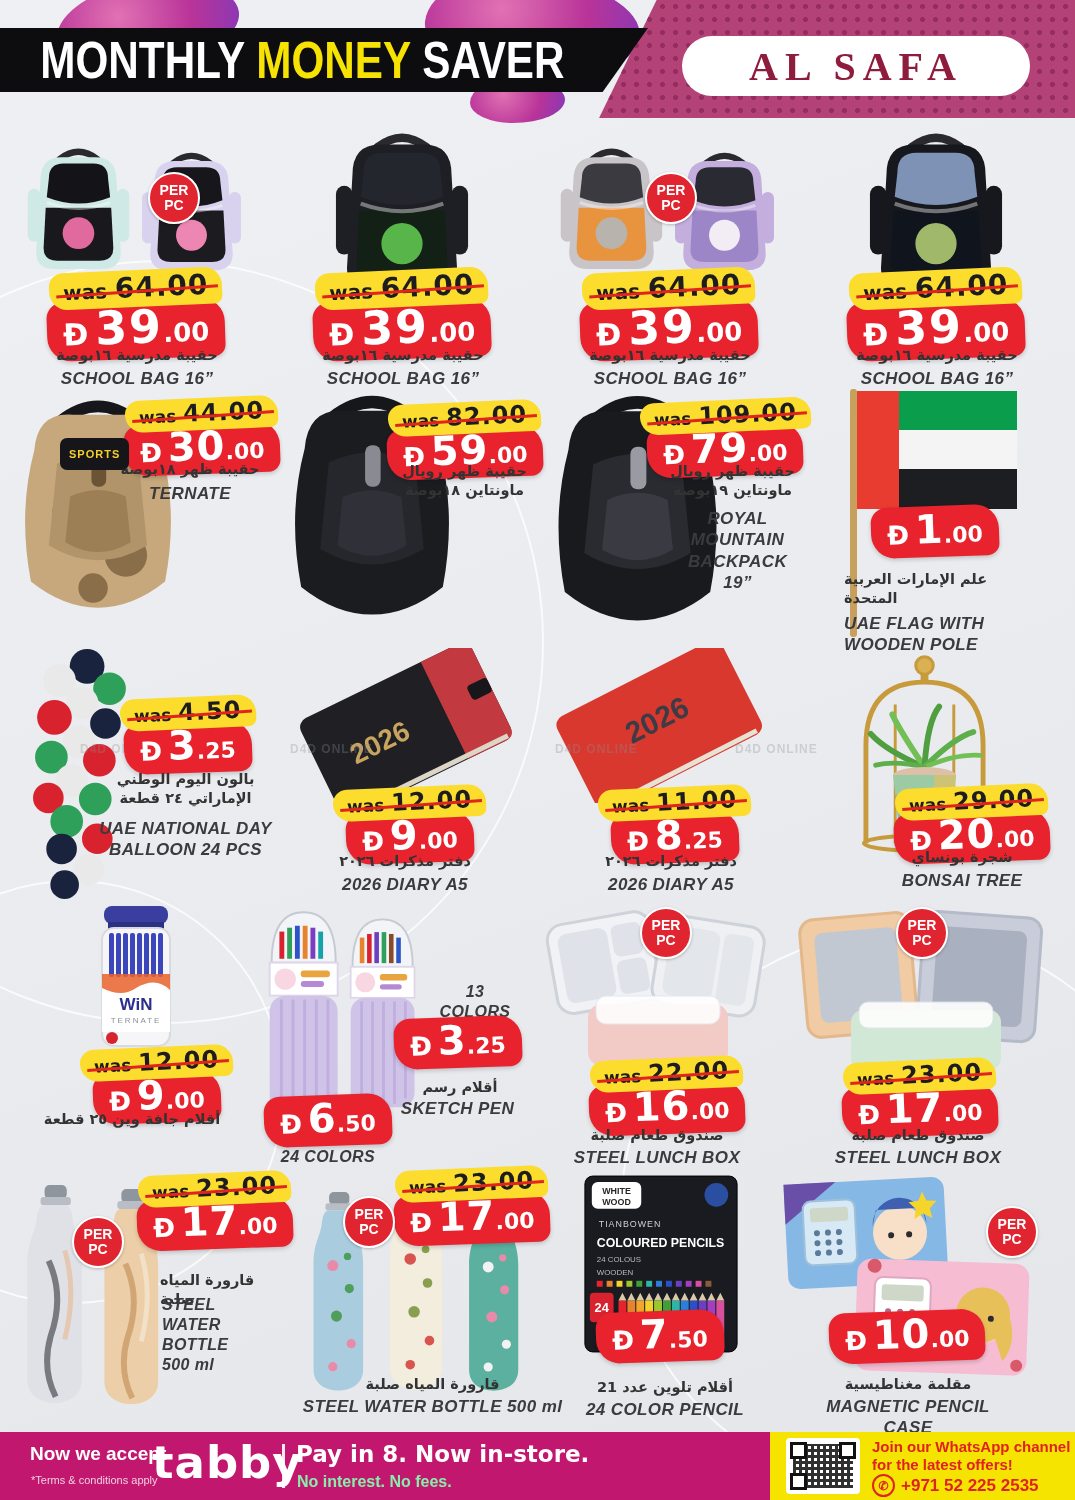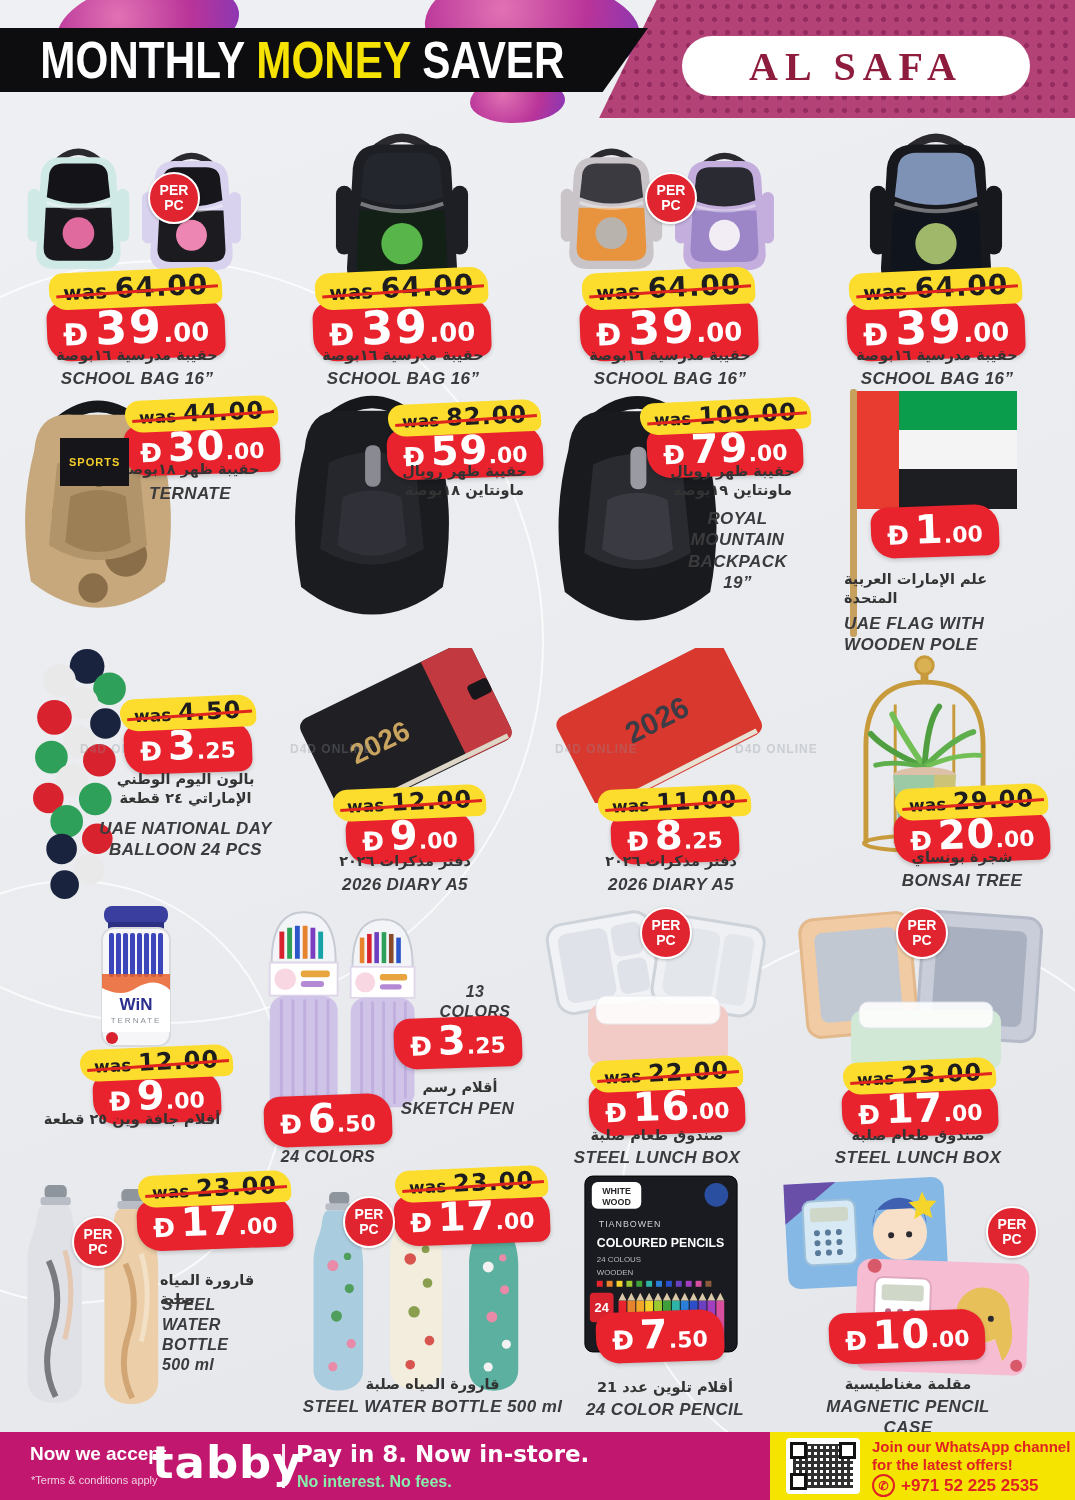--- a/index.html
+++ b/index.html
@@ -40,21 +40,21 @@
   .perpc{position:absolute;width:48px;height:48px;border-radius:50%;background:#e02530;border:2px solid #fff;
         box-shadow:0 1px 3px rgba(0,0,0,.25);color:#fff;font-weight:800;font-size:14px;line-height:1.05;
         display:flex;flex-direction:column;align-items:center;justify-content:center;z-index:6;}
   
   .ar{position:absolute;font-family:"DejaVu Sans",sans-serif;font-weight:700;font-size:14.5px;color:#333;
         direction:rtl;text-align:center;z-index:4;line-height:1.3;}
   .en{position:absolute;font-weight:700;font-size:17px;color:#3b3b3d;letter-spacing:.4px;text-align:center;
         line-height:1.25;z-index:4;font-style:italic;}
   .cell{position:absolute;}
   .sports{position:absolute;background:#15151a;color:#f5ce2b;font-weight:800;font-size:11px;letter-spacing:1px;
-        padding:18px 9px;border-radius:0;z-index:5;}
+        padding:10px 9px;border-radius:7px;z-index:5;}
   .wm{position:absolute;font-weight:700;font-size:12px;color:#8b9098;opacity:.32;z-index:2;letter-spacing:1px;}
   
   .footer{position:absolute;left:0;top:1432px;width:1075px;height:68px;background:#c2176e;z-index:5;}
   .f-accept{position:absolute;left:30px;top:11px;font-weight:700;font-size:19px;color:#fff;}
   .f-terms{position:absolute;left:31px;top:42px;font-size:11px;color:#f0cfe2;}
   .f-tabby{position:absolute;left:152px;top:4px;font-weight:800;font-size:45px;color:#fff;letter-spacing:1px;
         font-family:"DejaVu Sans",sans-serif;}
   .f-div{position:absolute;left:282px;top:12px;width:3px;height:44px;background:#fff;opacity:.9;}
   .f-pay{position:absolute;left:296px;top:9px;font-weight:800;font-size:23px;color:#fff;font-family:"DejaVu Sans",sans-serif;}
   .f-fees{position:absolute;left:297px;top:41px;font-weight:700;font-size:16px;color:#86efac;}

